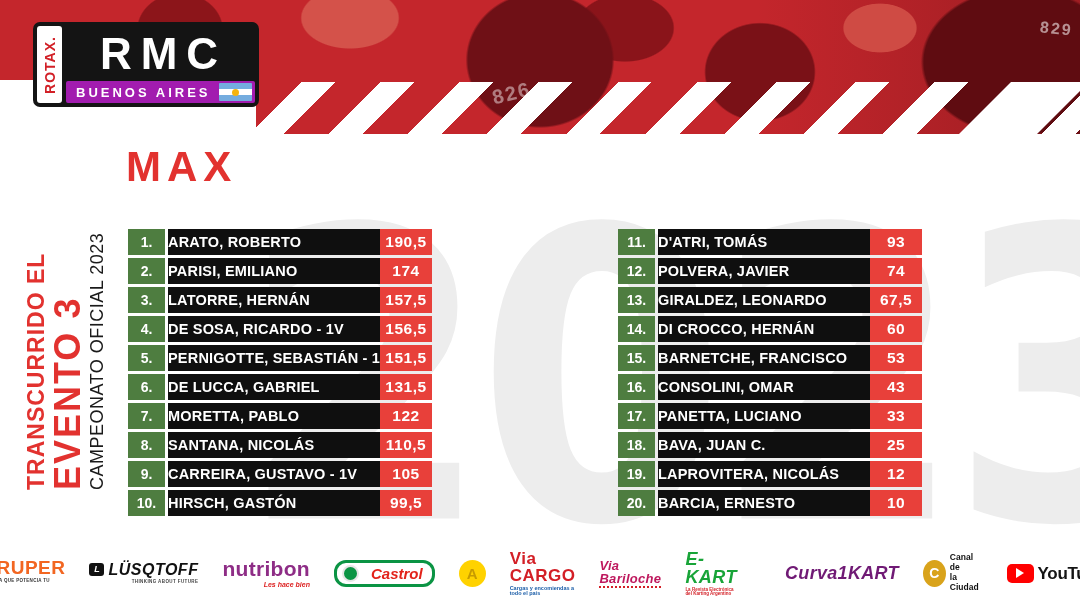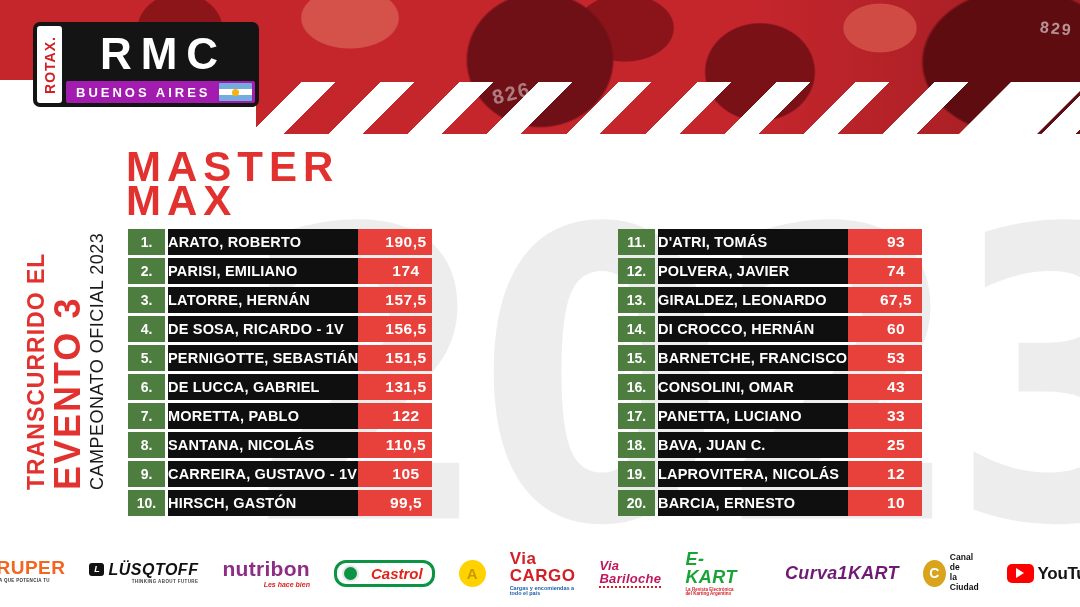--- a/index.html
+++ b/index.html
@@ -71,21 +71,21 @@
 
   
   .col{position:absolute;top:229px;width:304px;z-index:2;}
   .col.left{left:128px;} .col.right{left:618px;}
   .row{display:flex;height:26px;margin-bottom:3px;}
   .pos{width:37px;margin-right:3px;background:#4e7d40;color:#fff;font-weight:bold;font-size:14px;
     display:flex;align-items:center;justify-content:center;}
   .nm{flex:1;background:#0f0f0f;color:#fff;font-weight:bold;font-size:14.5px;letter-spacing:.2px;
     display:flex;align-items:center;white-space:nowrap;overflow:hidden;}
   .pts{width:52px;background:#e8403a;color:#fff;font-weight:bold;font-size:15.5px;letter-spacing:.5px;
-    display:flex;align-items:center;justify-content:center;padding-left:22px;}
+    display:flex;align-items:center;justify-content:center;}
 
   
   .footer{position:absolute;left:0;right:16px;bottom:8px;height:52px;z-index:3;
     display:flex;align-items:center;justify-content:center;gap:24px;}
   .sp{display:flex;flex-direction:column;align-items:center;line-height:1;}
   .sp-row{display:flex;align-items:center;gap:4px;}
   .truper-oval{display:inline-block;width:22px;height:11px;border:3px solid #f26621;border-radius:50%;box-sizing:border-box;}
   .truper-name{color:#f26621;font-weight:bold;font-size:19px;letter-spacing:.5px;}
   .truper-tag{font-size:4.5px;color:#333;font-weight:bold;margin-top:2px;letter-spacing:.3px;}
   .lus-box{display:inline-flex;width:15px;height:13px;background:#111;border-radius:3px;color:#fff;
@@ -137,21 +137,20 @@
       <div class="city-bar">
         <span class="city-label">BUENOS AIRES</span>
         <span class="flag">
             <span class="sun"></span>
           </span>
       </div>
     </div>
   </div>
 
   <div class="title">
-    <div>MASTER</div>
     <div>MAX</div>
   </div>
 
   <div class="side-text">
     <div class="side-l1">TRANSCURRIDO EL</div>
     <div class="side-l2">EVENTO 3</div>
     <div class="side-l3">CAMPEONATO OFICIAL 2023</div>
   </div>
 
   <div class="col left">

